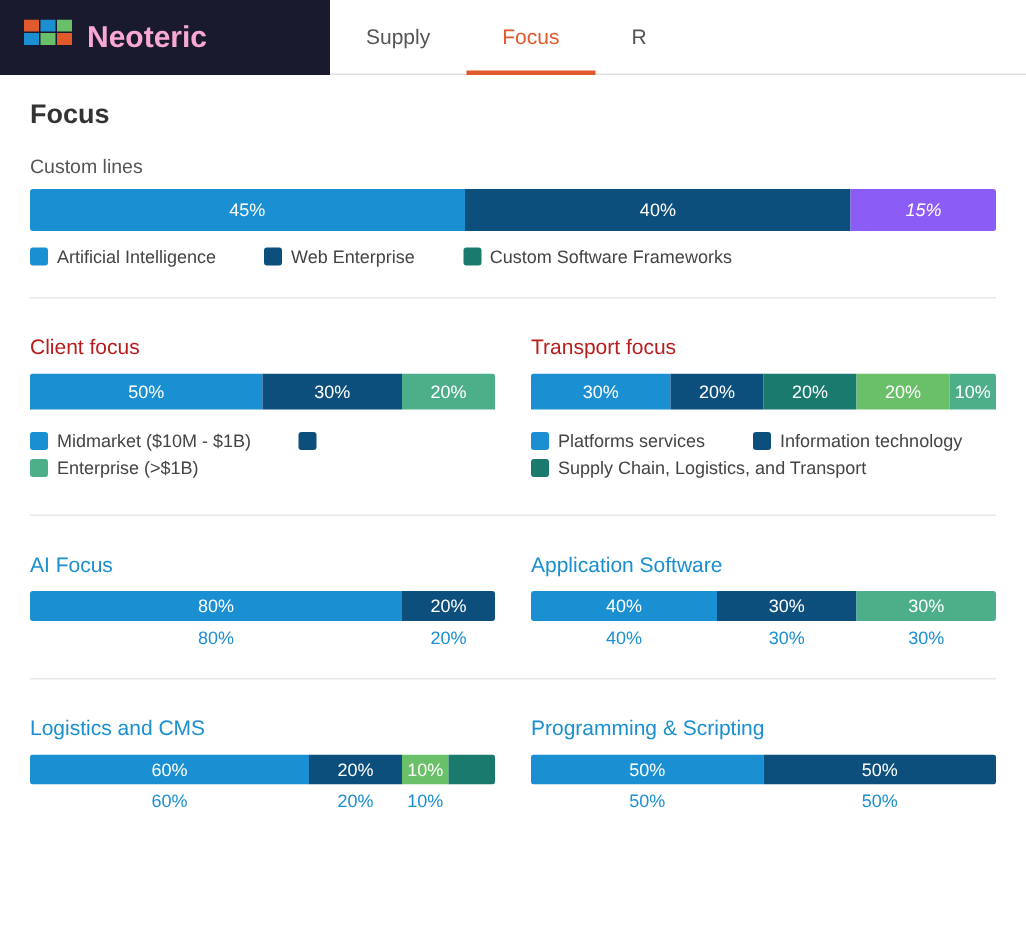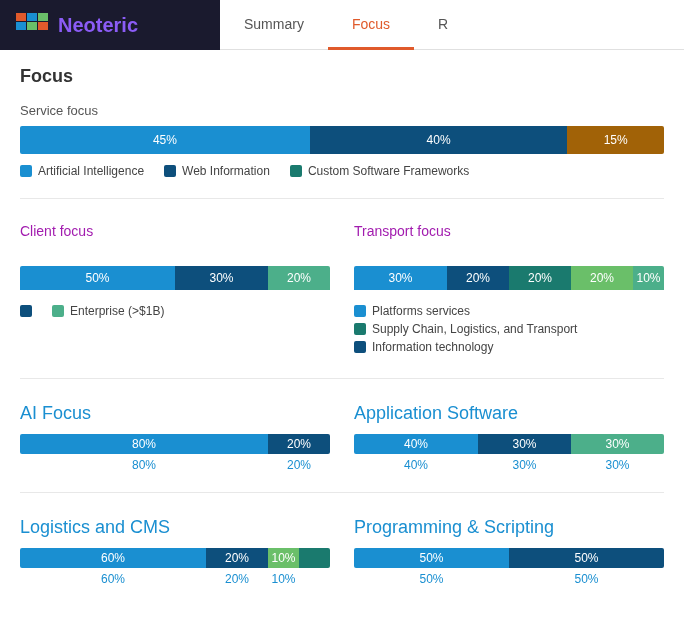--- a/index.html
+++ b/index.html
@@ -20,21 +20,21 @@
       height: 100%;
       min-width: 220px;
     }
     .logo-icon {
       width: 32px;
       height: 24px;
       margin-right: 10px;
       flex-shrink: 0;
     }
     .logo-text {
-      color: #8b5cf6;
+      color: #f9a8d4;
       font-size: 20px;
       font-weight: bold;
     }
     .nav-tabs {
       display: flex;
       align-items: center;
       height: 100%;
       background: #fff;
       flex: 1;
       border-bottom: 1px solid #e0e0e0;
@@ -86,21 +86,21 @@
       justify-content: center;
       color: #fff;
       font-size: 12px;
       font-weight: 500;
     }
 
     
     .legend {
       display: flex;
       flex-wrap: wrap;
-      gap: 4px 20px;
+      gap: 4px 32px;
       margin-bottom: 4px;
     }
     .legend-item {
       display: flex;
       align-items: center;
       gap: 6px;
       font-size: 12px;
       color: #444;
     }
     .legend-dot {
@@ -114,22 +114,22 @@
     .two-col {
       display: flex;
       gap: 24px;
       margin-top: 24px;
     }
     .col {
       flex: 1;
     }
     .col-title {
       font-size: 14px;
-      color: #a21caf;
-      margin-bottom: 27px;
+      color: #b91c1c;
+      margin-bottom: 10px;
       font-weight: 500;
     }
 
     .full-width-section {
       margin-bottom: 4px;
     }
 
     
     .bar-chart-small {
       display: flex;
@@ -142,21 +142,21 @@
       display: flex;
     }
     .bar-label-cell {
       display: flex;
       justify-content: center;
       font-size: 12px;
       color: #1a8fd1;
     }
 
     .section-title-blue {
-      font-size: 18px;
+      font-size: 14px;
       color: #1a8fd1;
       margin-bottom: 10px;
       font-weight: 500;
     }
 
     .hr-divider {
       border: none;
       border-top: 1px solid #e8e8e8;
       margin: 20px 0;
     }
@@ -170,63 +170,67 @@
       <rect x="0" y="0" width="10" height="8" fill="#e05a2b"></rect>
       <rect x="11" y="0" width="10" height="8" fill="#1a8fd1"></rect>
       <rect x="22" y="0" width="10" height="8" fill="#6abf69"></rect>
       <rect x="0" y="9" width="10" height="8" fill="#1a8fd1"></rect>
       <rect x="11" y="9" width="10" height="8" fill="#6abf69"></rect>
       <rect x="22" y="9" width="10" height="8" fill="#e05a2b"></rect>
     </svg>
     <span class="logo-text">Neoteric</span>
   </div>
   <div class="nav-tabs">
-    <div class="nav-tab">Summary</div>
+    <div class="nav-tab">Supply</div>
     <div class="nav-tab active">Focus</div>
     <div class="nav-tab">R</div>
   </div>
 </div>
 
 <div class="content">
   <div class="page-title">Focus</div>
 
   <div class="full-width-section">
-    <div class="section-label">Service focus</div>
+    <div class="section-label">Custom lines</div>
     <div class="bar-chart" id="service-lines-bar">
         <div class="bar-segment" style="width: 45%; background: rgb(26, 143, 209); height: 28px;">45%</div>
         <div class="bar-segment" style="width: 40%; background: rgb(13, 79, 124); height: 28px;">40%</div>
-        <div class="bar-segment" style="width: 15%; background: #a16207; height: 28px;">15%</div>
+        <div class="bar-segment" style="width: 15%; background: #8b5cf6; height: 28px; font-style: italic;">15%</div>
       </div>
     <div class="legend" id="service-lines-legend">
         <div class="legend-item">
           <div class="legend-dot" style="background: rgb(26, 143, 209);"></div>
           <span>Artificial Intelligence</span>
         </div>
         <div class="legend-item">
           <div class="legend-dot" style="background: rgb(13, 79, 124);"></div>
-          <span>Web Information</span>
+          <span>Web Enterprise</span>
         </div>
         <div class="legend-item">
           <div class="legend-dot" style="background: rgb(26, 122, 110);"></div>
           <span>Custom Software Frameworks</span>
         </div>
       </div>
   </div>
 
   <hr class="hr-divider">
 
   <div class="two-col">
     <div class="col">
       <div class="col-title">Client focus</div>
       <div class="bar-chart" id="client-focus-bar">
           <div class="bar-segment" style="width: 50%; background: rgb(26, 143, 209); height: 24px;">50%</div>
           <div class="bar-segment" style="width: 30%; background: rgb(13, 79, 124); height: 24px;">30%</div>
           <div class="bar-segment" style="width: 20%; background: rgb(76, 175, 138); height: 24px;">20%</div>
         </div>
       <div class="legend" id="client-focus-legend">
+          <div class="legend-item">
+            <div class="legend-dot" style="background: rgb(26, 143, 209);"></div>
+            <span>Midmarket ($10M - $1B)</span>
+          </div>
           <div class="legend-item">
             <div class="legend-dot" style="background: rgb(13, 79, 124);"></div>
           </div>
           <div class="legend-item">
             <div class="legend-dot" style="background: rgb(76, 175, 138);"></div>
             <span>Enterprise (&gt;$1B)</span>
           </div>
         </div>
     </div>
     <div class="col">
@@ -237,26 +241,26 @@
           <div class="bar-segment" style="width: 20%; background: rgb(26, 122, 110); height: 24px;">20%</div>
           <div class="bar-segment" style="width: 20%; background: rgb(106, 191, 105); height: 24px;">20%</div>
           <div class="bar-segment" style="width: 10%; background: rgb(76, 175, 138); height: 24px;">10%</div>
         </div>
       <div class="legend" id="industry-focus-legend">
           <div class="legend-item">
             <div class="legend-dot" style="background: rgb(26, 143, 209);"></div>
             <span>Platforms services</span>
           </div>
           <div class="legend-item">
+            <div class="legend-dot" style="background: rgb(13, 79, 124);"></div>
+            <span>Information technology</span>
+          </div>
+          <div class="legend-item">
             <div class="legend-dot" style="background: rgb(26, 122, 110);"></div>
             <span>Supply Chain, Logistics, and Transport</span>
-          </div>
-          <div class="legend-item">
-            <div class="legend-dot" style="background: rgb(13, 79, 124);"></div>
-            <span>Information technology</span>
           </div>
         </div>
     </div>
   </div>
 
   <hr class="hr-divider">
 
   <div class="two-col">
     <div class="col">
       <div class="section-title-blue">AI Focus</div>

